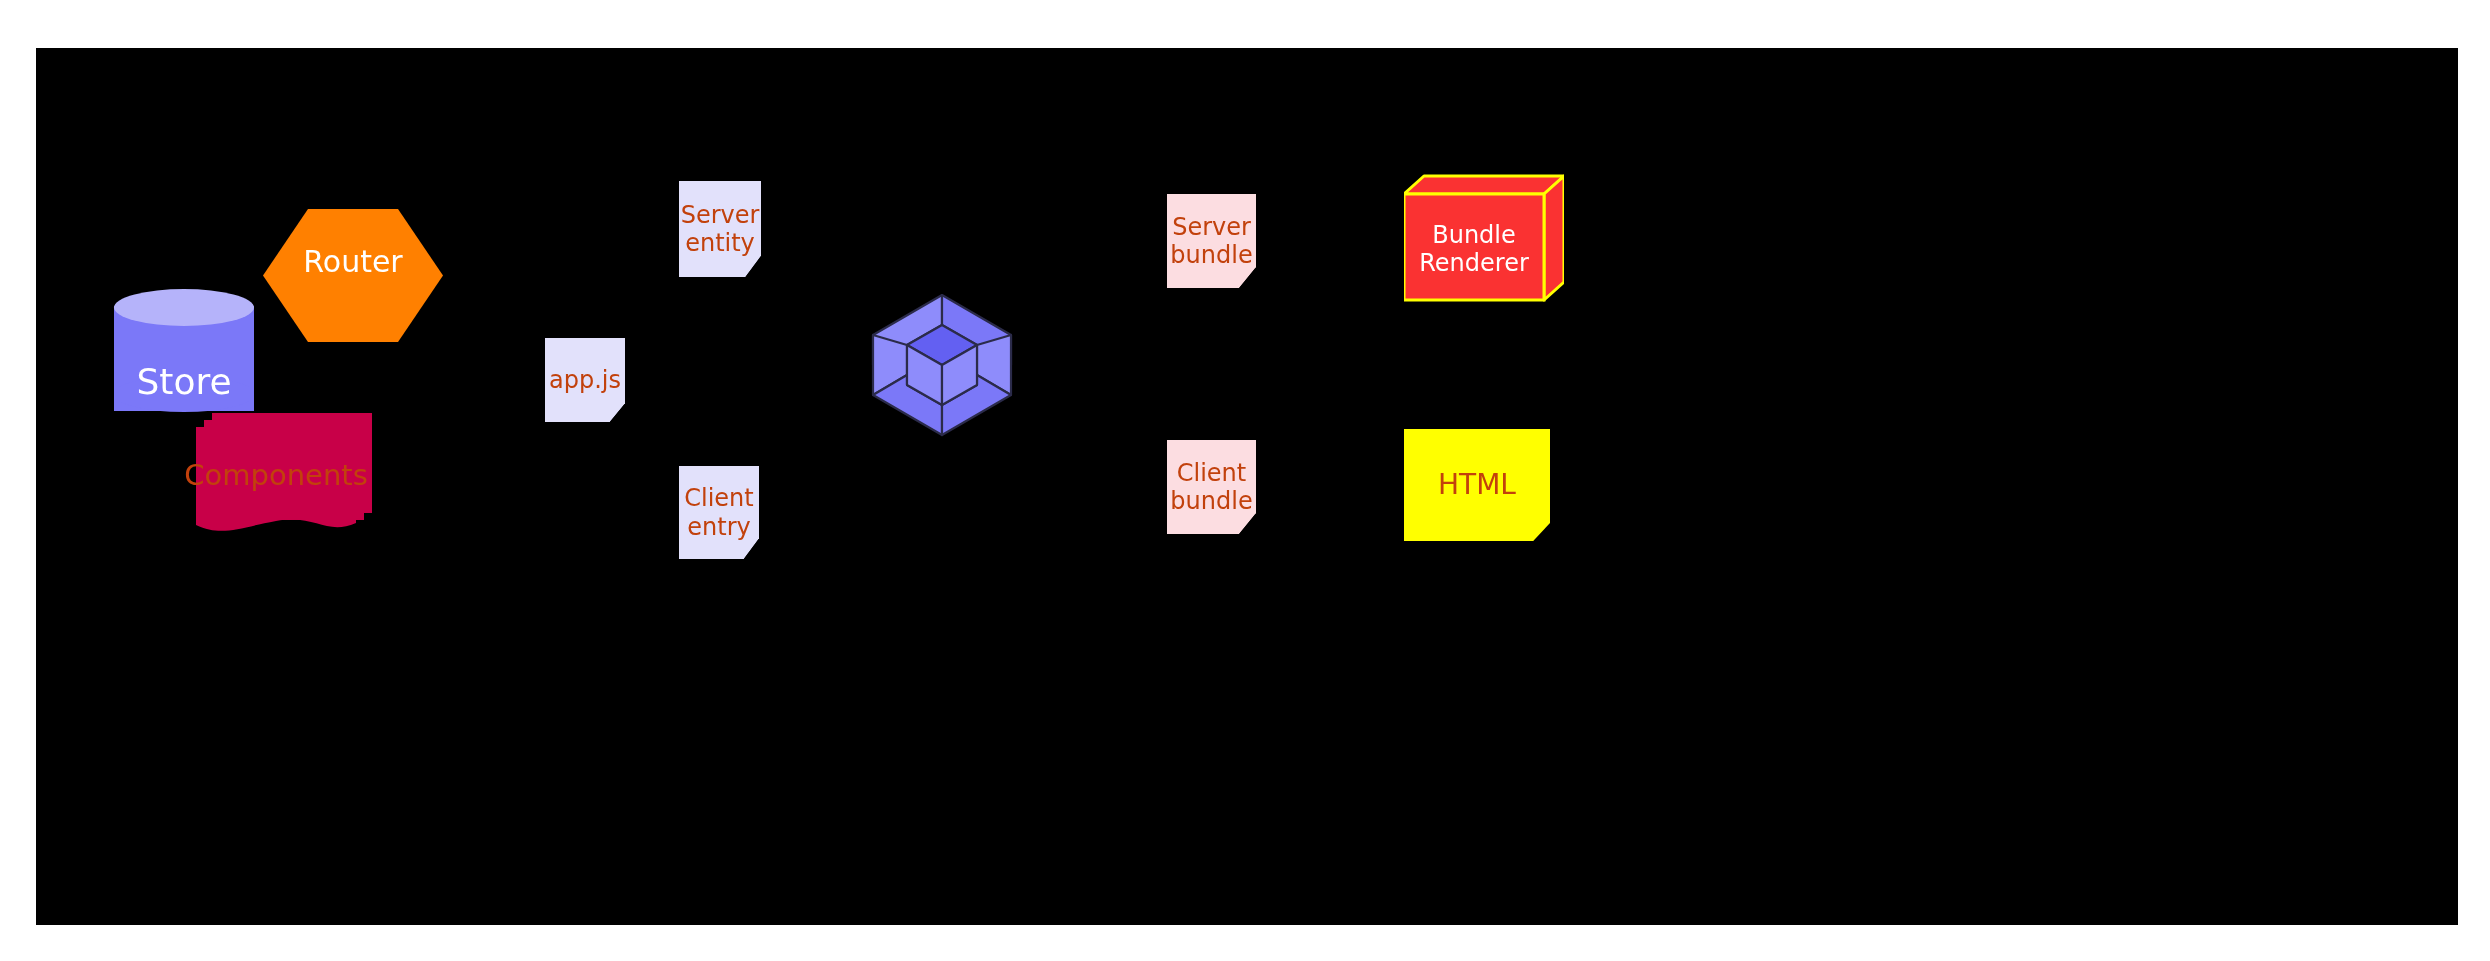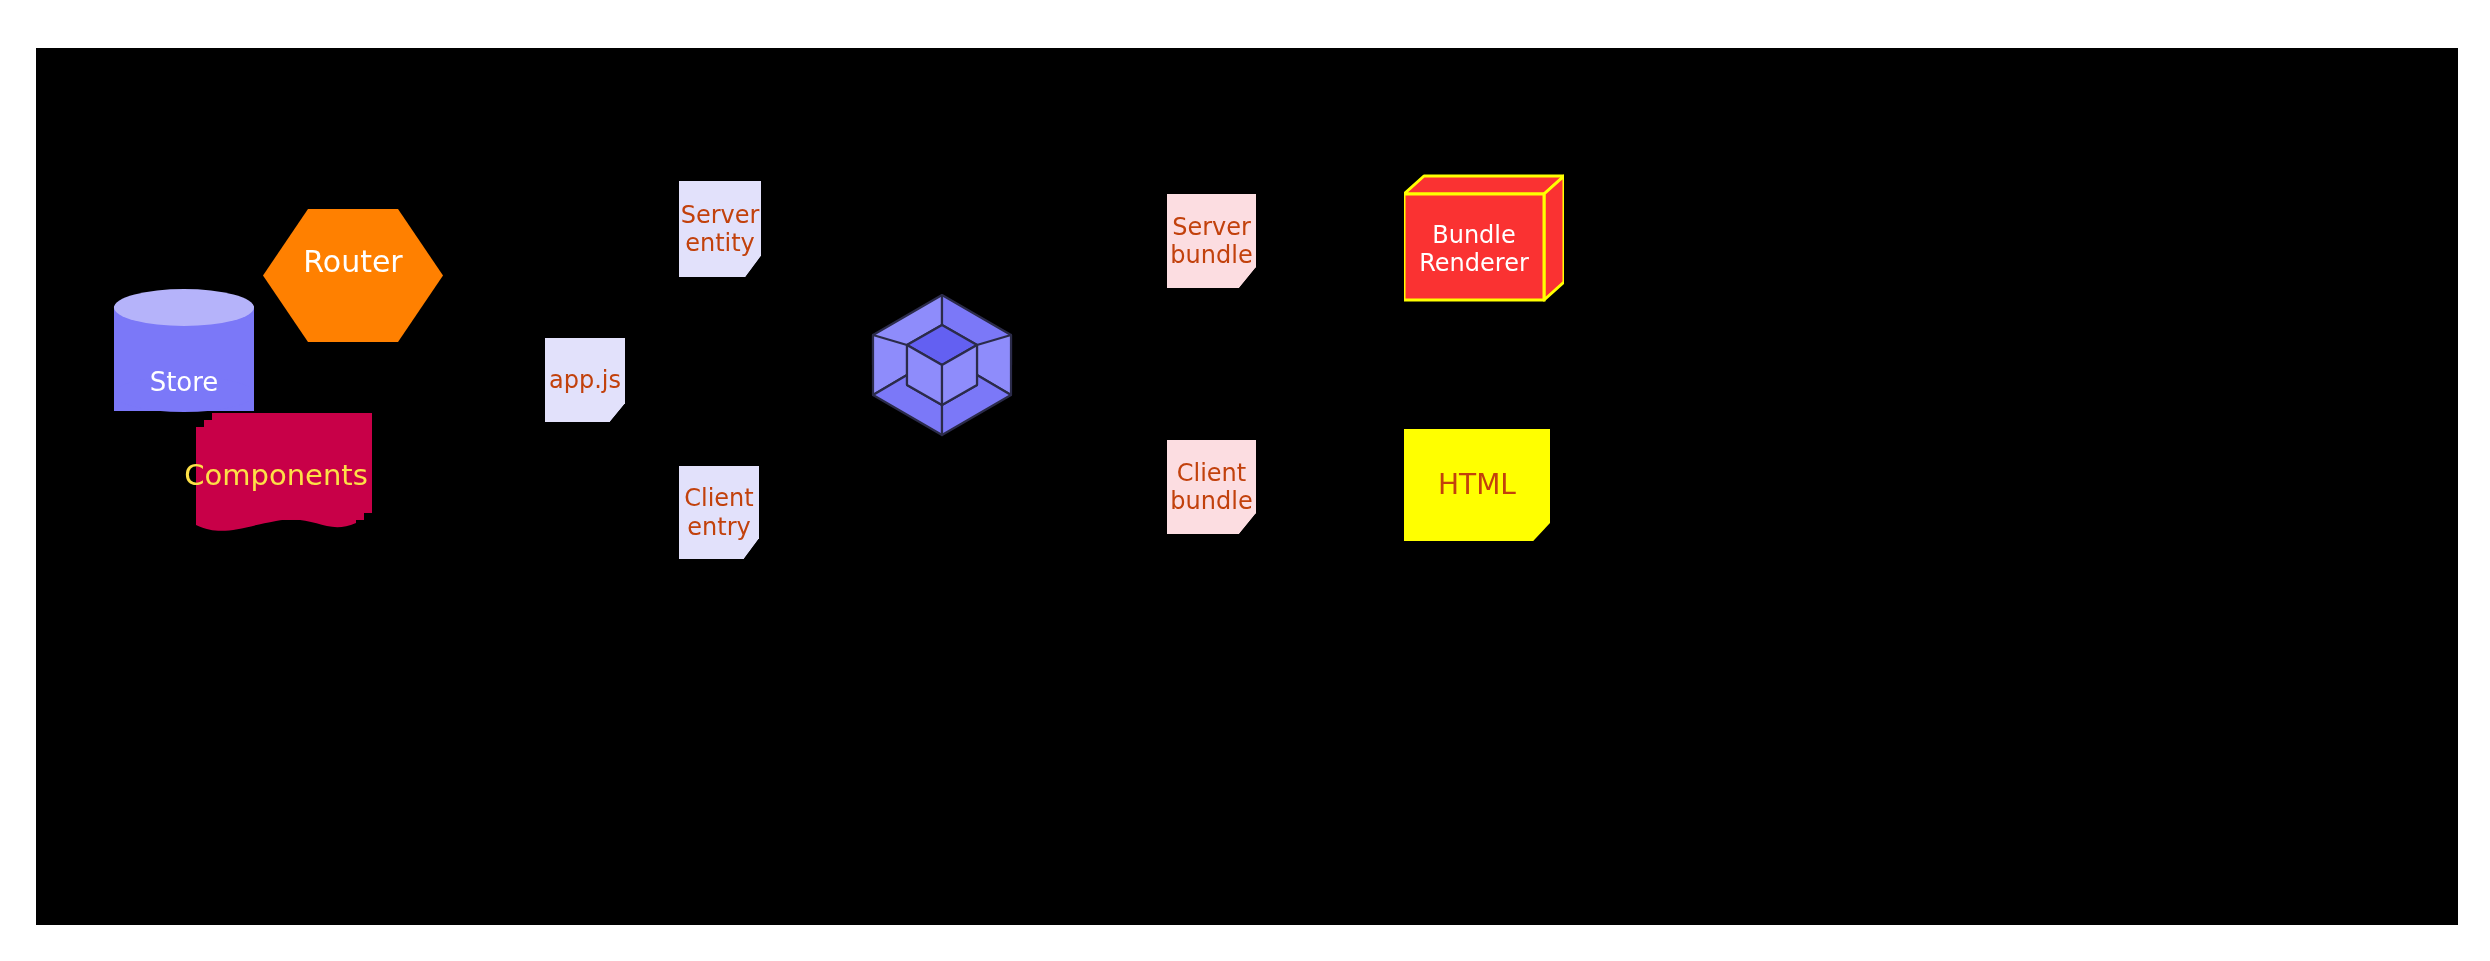--- a/index.html
+++ b/index.html
@@ -58,21 +58,21 @@
   }
   #store .cyl-top {
     position: absolute;
     left: 0; top: 0;
     width: 140px; height: 37px;
     background: #b5b3fa;
     border-radius: 50%;
   }
   #store .node-label {
     color: #ffffff;
-    font-size: 26px;
+    font-size: 36px;
     padding-top: 24px;
   }
 
   
   #router { left: 227px; top: 161px; width: 180px; height: 106px; }
   #router .hex {
     position: absolute;
     left: 0; top: 0;
     width: 180px; height: 133px;
     background: #ff8000;
@@ -82,21 +82,21 @@
 
   
   #components { left: 160px; top: 365px; width: 176px; height: 122px; }
   #components .sheet {
     position: absolute;
     background: #c80048;
   }
   #components .sheet.back2 { left: 16px; top: 0;  width: 160px; height: 100px; }
   #components .sheet.back1 { left: 8px;  top: 7px; width: 160px; height: 100px; }
   #components .node-label {
-    color: #fde047;
+    color: #c2410c;
     font-size: 29px;
     width: 160px;
     height: 96px;
     top: 14px;
   }
 
   
   .note { }
   .note .sheet {
     position: absolute;

